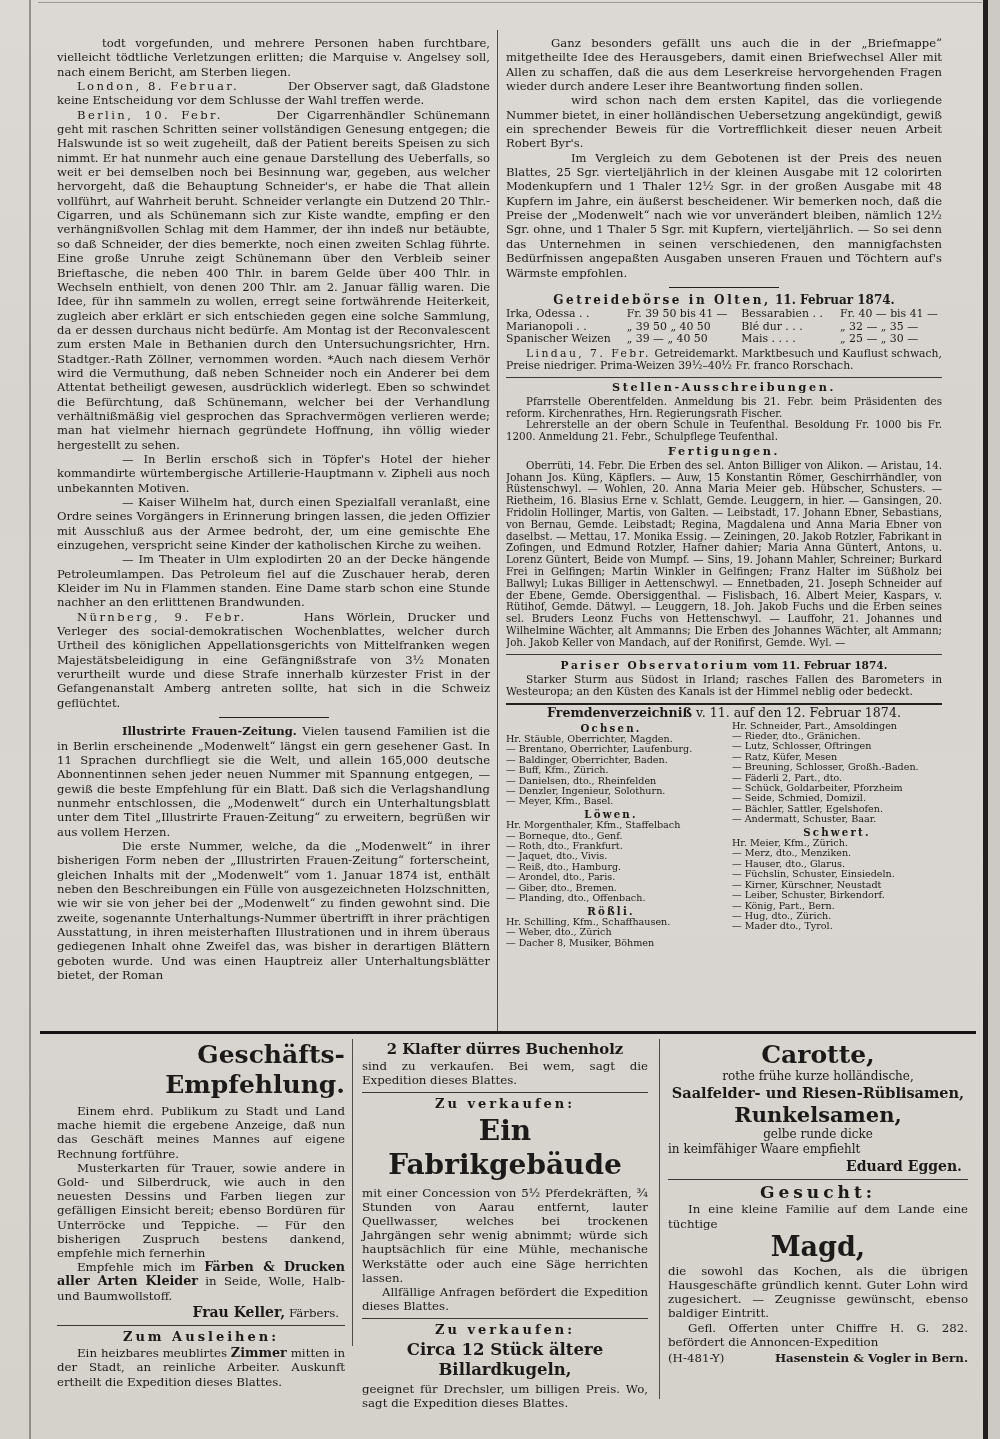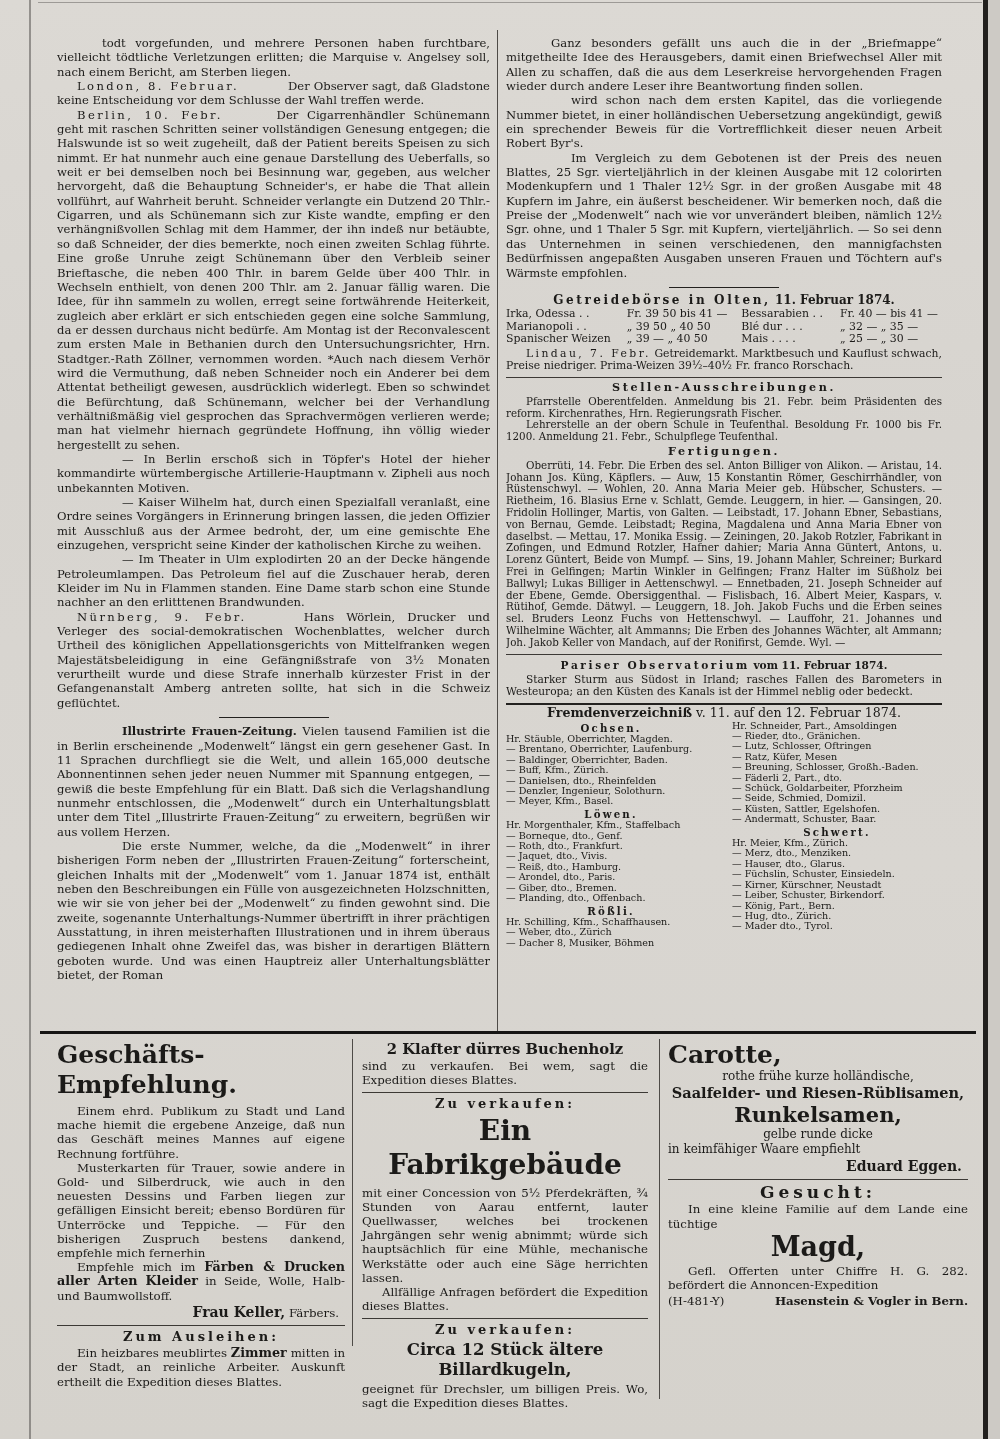--- a/index.html
+++ b/index.html
@@ -51,30 +51,30 @@
   .g-cols{display:flex;gap:16px;}
   .g-col{flex:1;text-align:left;}
   .g-head{text-align:center;font-weight:bold;letter-spacing:2.2px;font-size:10.2px;margin:2px 0 1px 0;}
   .g-item{padding-left:11px;text-indent:-11px;}
 
   
   .ad-col{position:absolute;top:1040px;font-size:11.8px;line-height:14.2px;text-align:justify;}
   .ad-col1{left:57px;width:288px;}
   .ad-col2{left:362px;width:286px;}
   .ad-col3{left:668px;width:300px;}
-  .ad-title-xl{font-size:25px;line-height:30px;font-weight:bold;text-align:left;text-indent:0;margin-bottom:4px;}
+  .ad-title-xl{font-size:25px;line-height:30px;font-weight:bold;text-align:right;text-indent:0;margin-bottom:4px;}
   .b{font-weight:bold;font-size:1.08em;}
   .sig{text-align:right;margin:2px 6px 2px 0;}
   .sig-name{font-weight:bold;font-size:14px;}
   .zu-title{text-align:center;font-weight:bold;letter-spacing:3px;font-size:13px;margin:4px 0 2px 0;}
   .buchenholz{text-align:center;font-weight:bold;font-size:14.8px;line-height:17px;margin-bottom:2px;}
   .fabrik{text-align:center;font-weight:bold;font-size:28px;line-height:34px;margin:2px 0 4px 0;}
   .billard{text-align:center;font-weight:bold;font-size:16.5px;line-height:20px;margin:2px 0 2px 0;}
   .noind{text-indent:0;}
-  .carotte{font-weight:bold;font-size:25px;line-height:29px;}
+  .carotte{text-align:center;font-weight:bold;font-size:25px;line-height:29px;}
   .c-line2{text-align:center;font-size:12px;line-height:15px;}
   .c-line3{text-align:center;font-weight:bold;font-size:14.5px;line-height:18px;}
   .runkel{text-align:center;font-weight:bold;font-size:21px;line-height:25px;}
   .c-line5{text-align:center;font-size:12px;line-height:15px;}
   .c-line6{text-align:left;font-size:12px;line-height:15px;}
   .gesucht-title{text-align:center;font-weight:bold;letter-spacing:4px;font-size:17px;margin:5px 0 3px 0;}
   .magd{text-align:center;font-weight:bold;font-size:27px;line-height:30px;margin:1px 0 2px 0;}
   .agency-line{display:flex;justify-content:space-between;margin-top:2px;}
   .agency-name{font-weight:bold;}
 </style>
@@ -195,21 +195,21 @@
         <div class="g-col">
           <div>
               <div class="g-item">Hr. Schneider, Part., Amsoldingen</div>
               <div class="g-item">— Rieder, dto., Gränichen.</div>
               <div class="g-item">— Lutz, Schlosser, Oftringen</div>
               <div class="g-item">— Ratz, Küfer, Mesen</div>
               <div class="g-item">— Breuning, Schlosser, Großh.-Baden.</div>
               <div class="g-item">— Fäderli 2, Part., dto.</div>
               <div class="g-item">— Schück, Goldarbeiter, Pforzheim</div>
               <div class="g-item">— Seide, Schmied, Domizil.</div>
-              <div class="g-item">— Küsten, Sattler, Egelshofen.</div>
+              <div class="g-item">— Bächler, Sattler, Egelshofen.</div>
               <div class="g-item">— Andermatt, Schuster, Baar.</div>
             </div>
           <div class="g-head">Schwert.</div>
           <div>
               <div class="g-item">Hr. Meier, Kfm., Zürich.</div>
               <div class="g-item">— Merz, dto., Menziken.</div>
               <div class="g-item">— Hauser, dto., Glarus.</div>
               <div class="g-item">— Füchslin, Schuster, Einsiedeln.</div>
               <div class="g-item">— Kirner, Kürschner, Neustadt</div>
               <div class="g-item">— Leiber, Schuster, Birkendorf.</div>
@@ -252,19 +252,20 @@
     <div class="c-line2">rothe frühe kurze holländische,</div>
     <div class="c-line3">Saalfelder- und Riesen-Rüblisamen,</div>
     <div class="runkel">Runkelsamen,</div>
     <div class="c-line5">gelbe runde dicke</div>
     <div class="c-line6">in keimfähiger Waare empfiehlt</div>
     <div class="sig"><span class="sig-name">Eduard Eggen.</span></div>
     <hr class="rule-full">
     <div class="gesucht-title">Gesucht:</div>
     <p class="para">In eine kleine Familie auf dem Lande eine tüchtige</p>
     <div class="magd">Magd,</div>
+    <p class="para noind">die sowohl das Kochen, als die übrigen Hausgeschäfte gründlich kennt. Guter Lohn wird zugesichert. — Zeugnisse gewünscht, ebenso baldiger Eintritt.</p>
     <p class="para">Gefl. Offerten unter Chiffre H. G. 282. befördert die Annoncen-Expedition</p>
     <div class="agency-line">
         <span>(H-481-Y)</span>
         <span class="agency-name">Hasenstein &amp; Vogler in Bern.</span>
       </div>
   </div>
 </div>
 
 </body></html>

